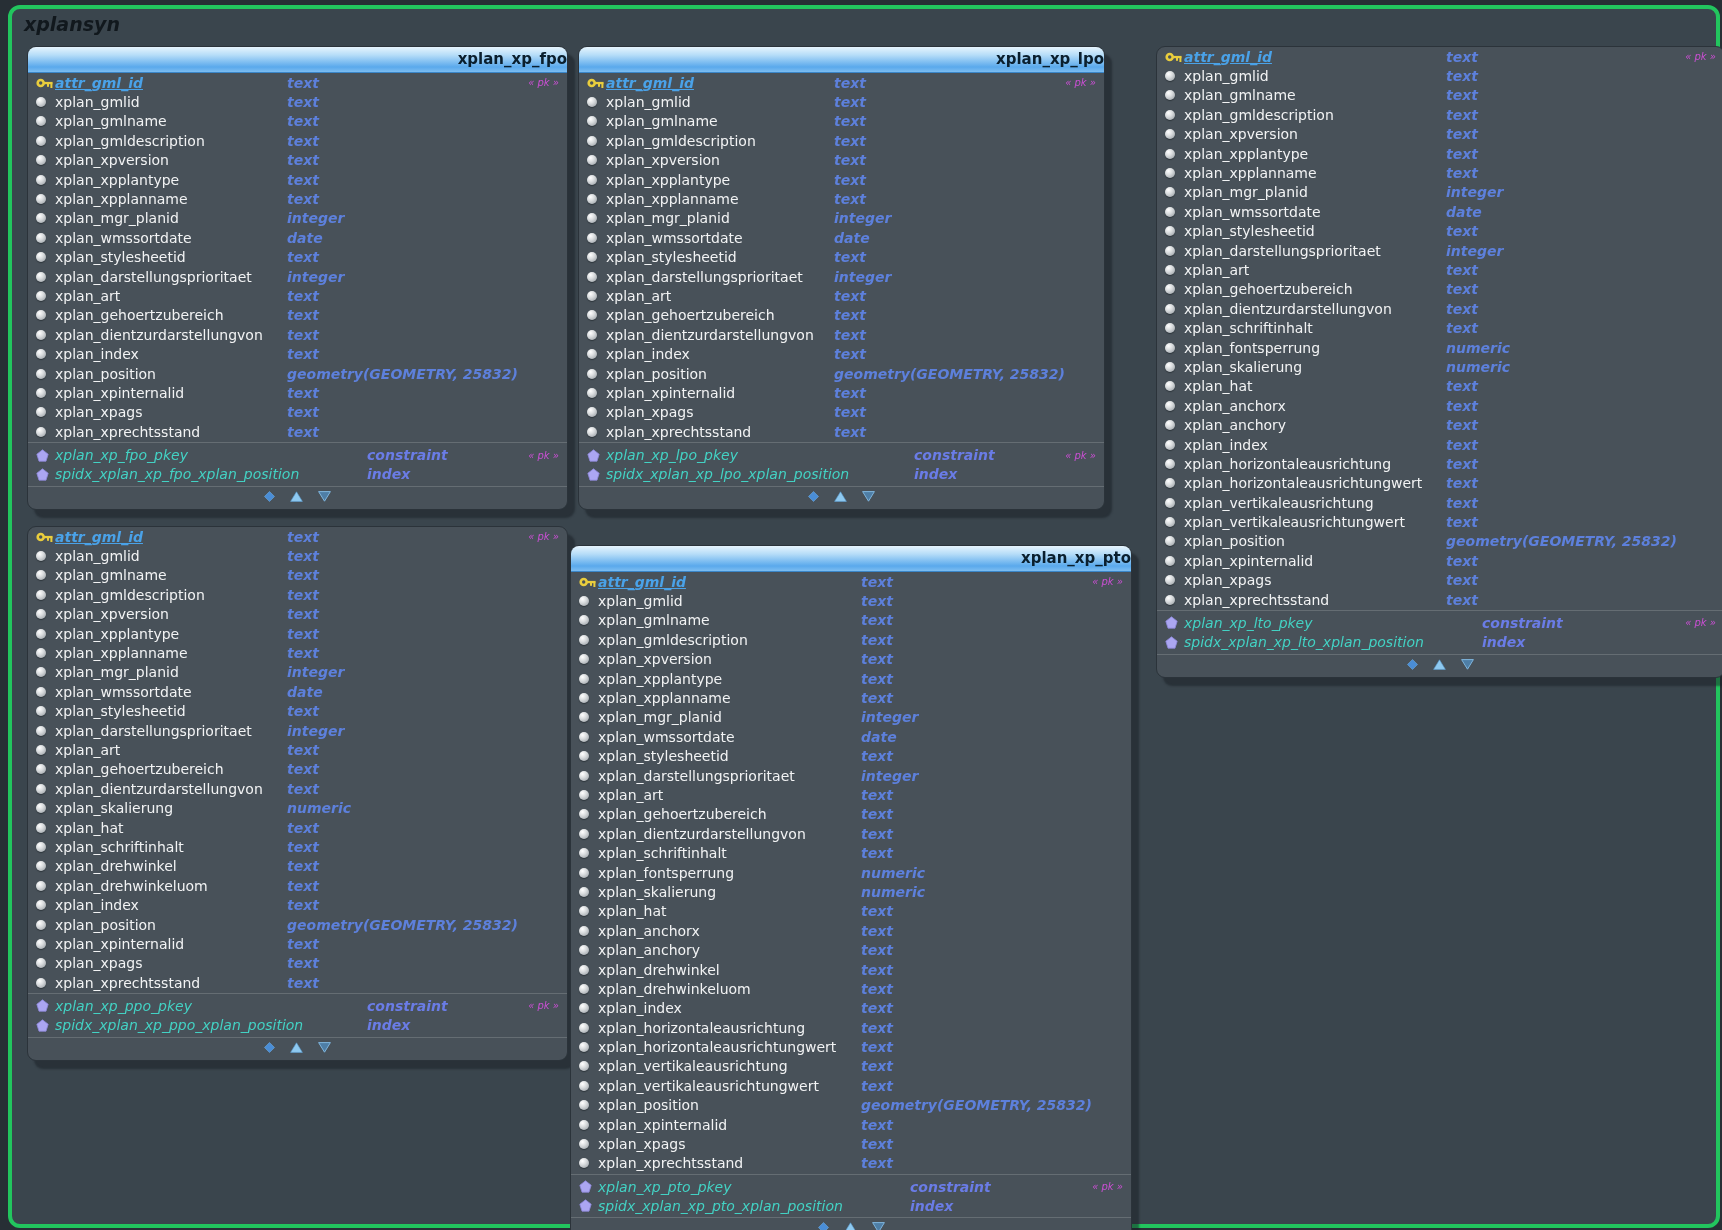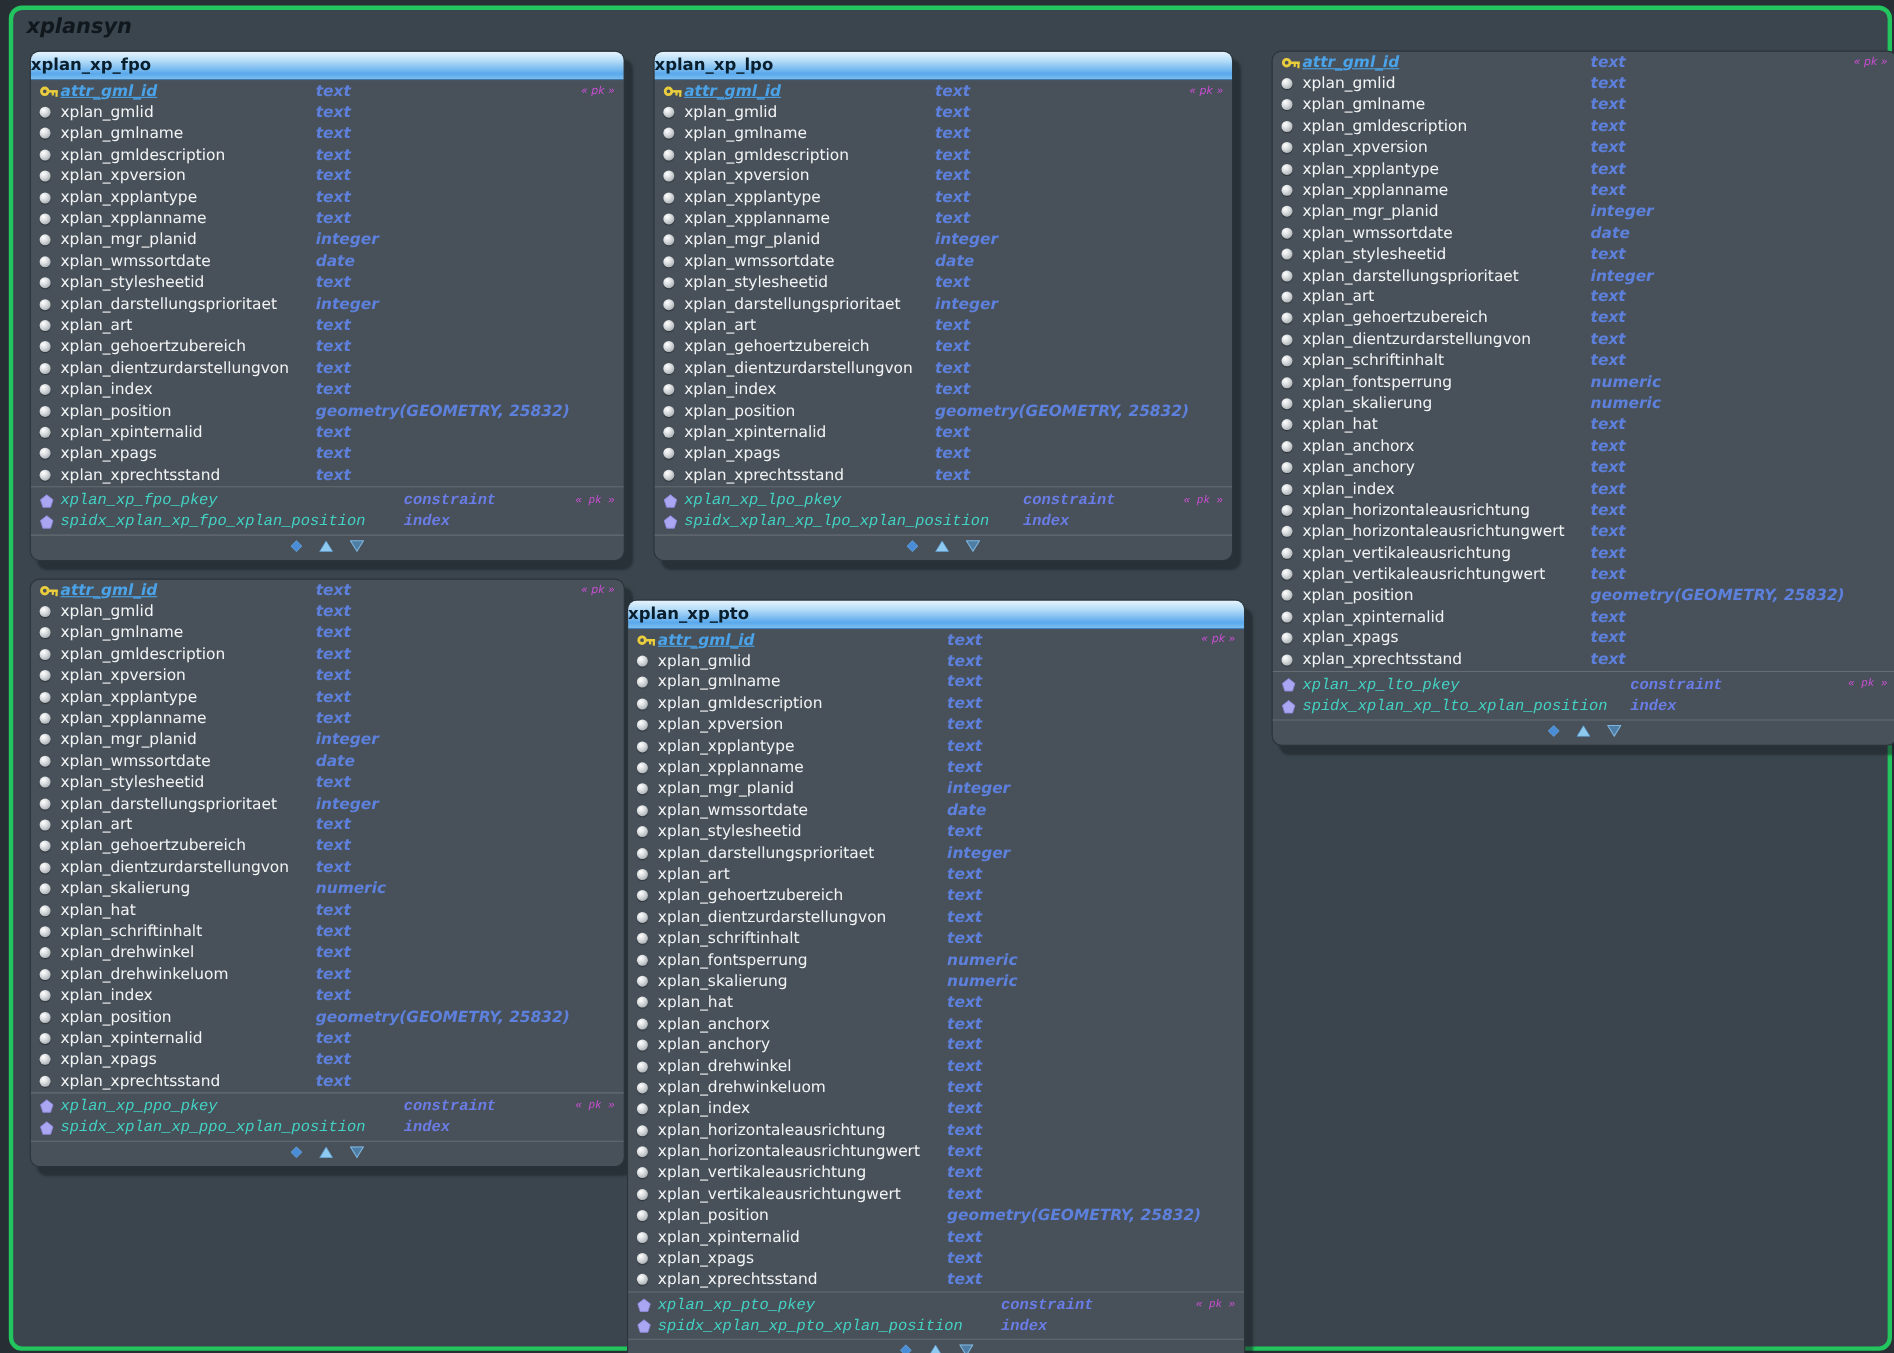--- a/index.html
+++ b/index.html
@@ -24,21 +24,21 @@
     border-radius:9px;
     border:1px solid #2b333a;
     box-shadow:7px 8px 2px rgba(24,30,35,0.5);
     padding-bottom:3px;
   }
   .card-header{
     height:25px;line-height:25px;
     border-radius:8px 8px 0 0;
     background:linear-gradient(to bottom,#e6f4fd 0%,#b6ddf8 32%,#5aa9ec 80%,#7cbdf1 100%);
     border-bottom:1px solid #3b86c8;
-    text-align:left;
+    text-align:right;
     font-size:15px;font-weight:bold;
     color:var(--header-text,#0a1f2e);
   }
   .crow,.krow{
     display:flex;align-items:center;
     padding-left:8px;padding-right:8px;
     white-space:nowrap;
   }
   .crow{height:19.4px;font-size:14px;}
   .krow{height:19.2px;font-size:14px;}
@@ -59,21 +59,21 @@
   .ctype{
     font-weight:bold;font-style:italic;
     color:var(--type-text,#5d80dc);
   }
   .pk-badge{
     margin-left:auto;font-style:italic;font-size:10px;
     color:var(--pk-badge,#cb4fd4);
   }
   .keys{
     border-top:1px solid rgba(255,255,255,0.16);
-    margin-top:1px;padding-top:2px;padding-bottom:2px;font-family:Liberation Mono, monospace;
+    margin-top:1px;padding-top:2px;padding-bottom:2px;
   }
   .kname{
     width:var(--keyw,272px);flex:0 0 var(--keyw,272px);
     font-style:italic;color:var(--key-name,#43d2c4);
   }
   .ktype{
     font-weight:bold;font-style:italic;
     color:var(--key-type,#6a7ce6);
     margin-left:40px;
   }
@@ -264,21 +264,21 @@
               <polygon points="6.5,0.8 12.4,10.4 0.6,10.4" fill="#8ec9f0" stroke="#5d9fd4" stroke-width="0.6"></polygon>
             </svg>
           </span>
           <span class="ficon">
             <svg width="13" height="11" viewBox="0 0 13 11">
               <polygon points="0.6,0.6 12.4,0.6 6.5,10.2" fill="#4e7ea6" stroke="#7fb5dd" stroke-width="1"></polygon>
             </svg>
           </span>
         </div>
       </div>
-      <div class="card" style="left: 582px; top: 37px; width: 525px; --namew: 228px; --keyw: 268px;">
+      <div class="card" style="left: 566px; top: 37px; width: 525px; --namew: 228px; --keyw: 268px;">
         <div class="card-header">xplan_xp_lpo</div>
         <div class="card-body">
           <div class="crow">
             <span class="icon-cell">
               <svg width="17" height="12" viewBox="0 0 17 12">
                 <circle cx="4.7" cy="6" r="3" fill="none" stroke="#e9cd3d" stroke-width="2.6"></circle>
                 <rect x="7.6" y="4.9" width="9" height="2.3" fill="#e9cd3d"></rect>
                 <rect x="11" y="6.6" width="2" height="3.2" fill="#e9cd3d"></rect>
                 <rect x="14.4" y="6.6" width="2" height="4.4" fill="#e9cd3d"></rect>
               </svg>

